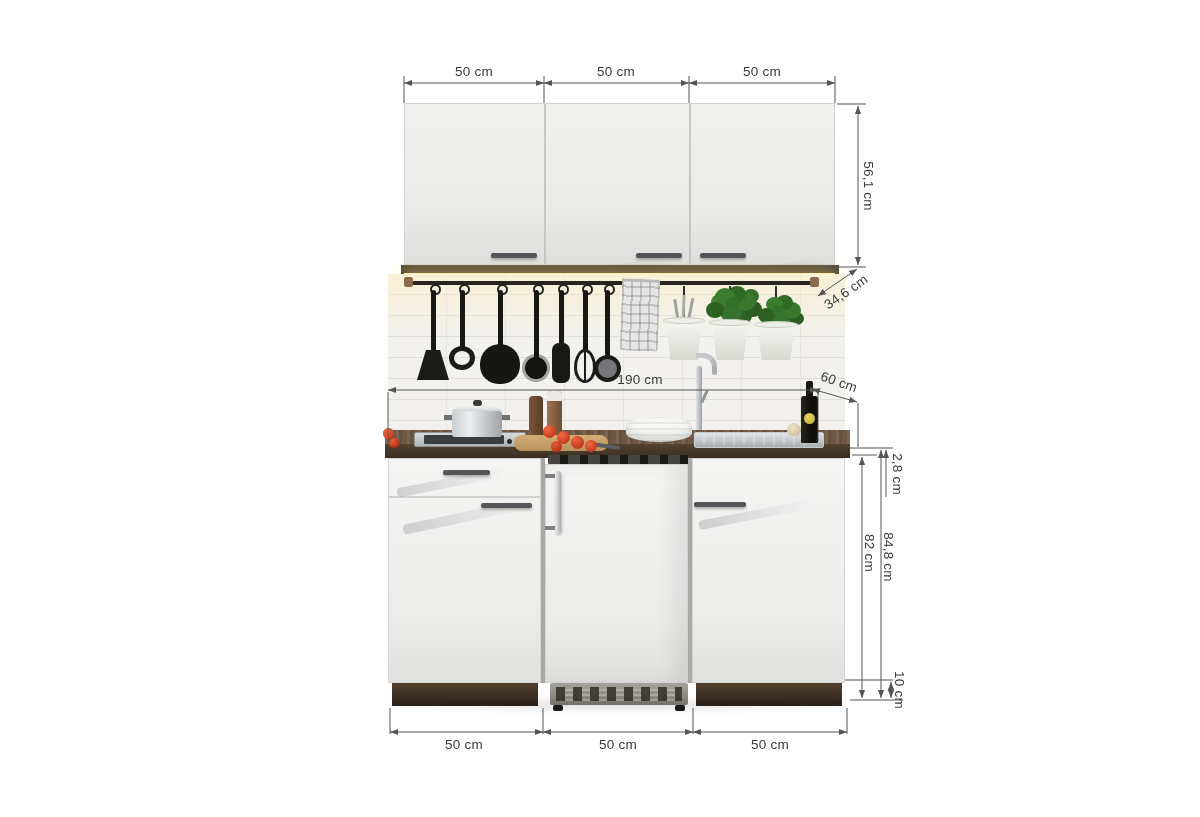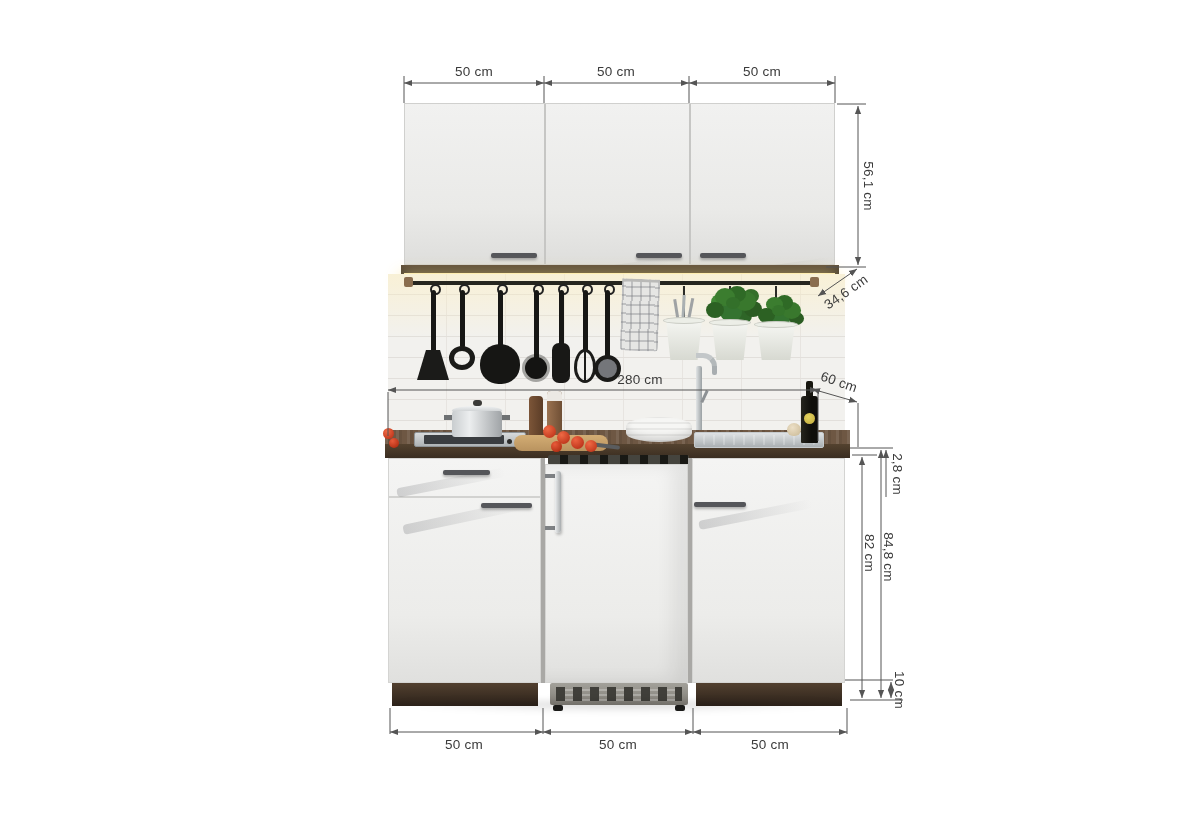--- a/index.html
+++ b/index.html
@@ -233,21 +233,21 @@
     </g>
   </svg>
 
   <div class="dim-label" style="left:474px;top:71px">50 cm</div>
   <div class="dim-label" style="left:616px;top:71px">50 cm</div>
   <div class="dim-label" style="left:762px;top:71px">50 cm</div>
 
   <div class="dim-label r90" style="left:868px;top:186px">56,1 cm</div>
   <div class="dim-label rm35" style="left:846px;top:292px">34,6 cm</div>
 
-  <div class="dim-label" style="left:640px;top:379px">280 cm</div>
+  <div class="dim-label" style="left:640px;top:379px">190 cm</div>
   <div class="dim-label rp19" style="left:839px;top:382px">60 cm</div>
 
   <div class="dim-label r90" style="left:897px;top:474px">2,8 cm</div>
   <div class="dim-label r90" style="left:888px;top:557px">84,8 cm</div>
   <div class="dim-label r90" style="left:869px;top:553px">82 cm</div>
   <div class="dim-label r90" style="left:899px;top:690px">10 cm</div>
 
   <div class="dim-label" style="left:464px;top:744px">50 cm</div>
   <div class="dim-label" style="left:618px;top:744px">50 cm</div>
   <div class="dim-label" style="left:770px;top:744px">50 cm</div>

